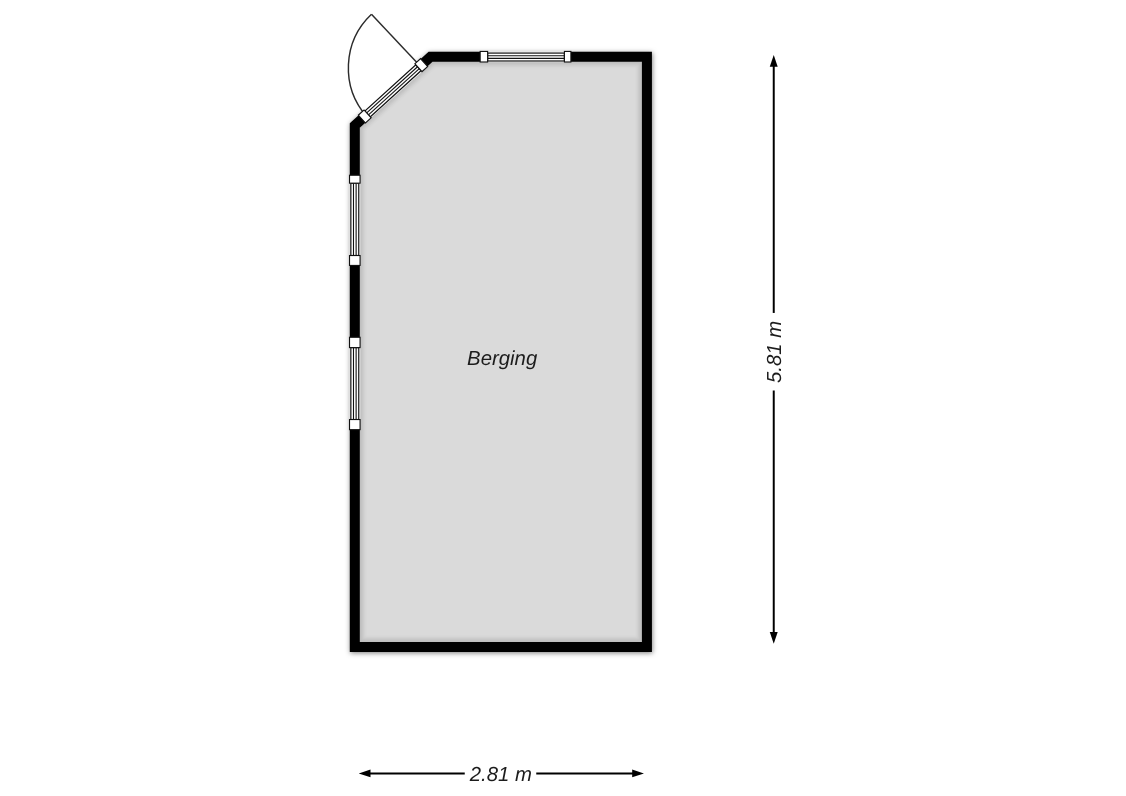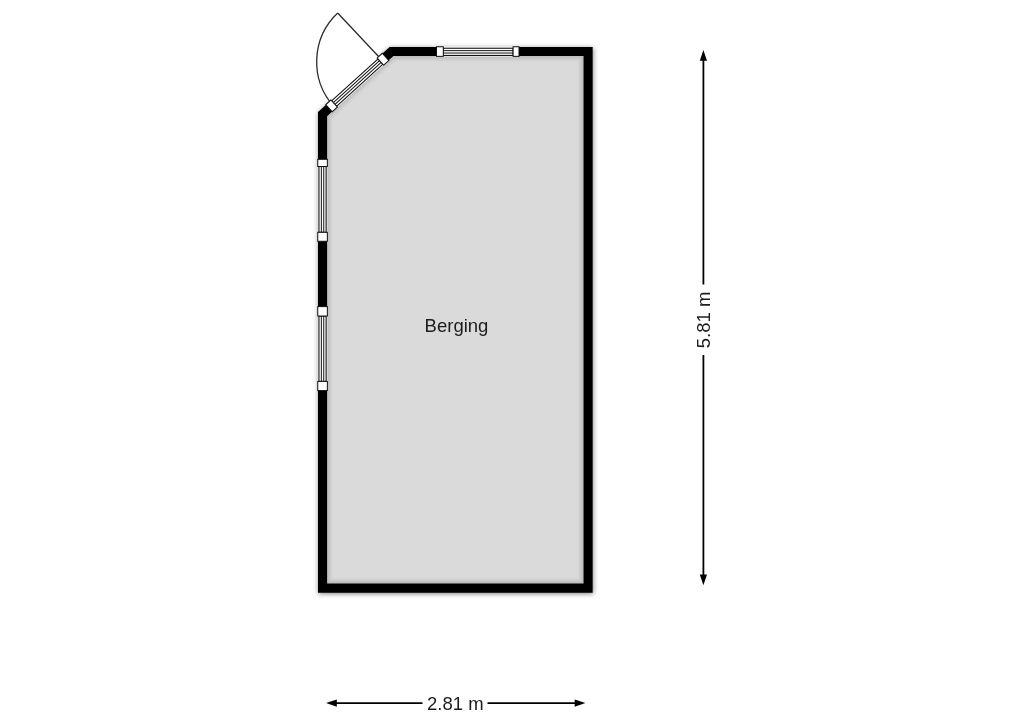--- a/index.html
+++ b/index.html
@@ -1,17 +1,17 @@
 <!DOCTYPE html>
 <html><head>
 <meta charset="utf-8">
 <style>
   html,body{margin:0;padding:0;background:#ffffff;}
   .page{width:964px;height:724px;position:relative;overflow:hidden;background:#ffffff;
-        font-family:"Liberation Sans", sans-serif;}
+        font-family:"Liberation Sans", sans-serif;font-style:italic;}
   svg{position:absolute;left:0;top:0;}
   text{font-family:"Liberation Sans", sans-serif;}
 </style>
 </head>
 <body>
 <div class="page">
 <svg width="1024" height="724" viewBox="0 0 1024 724">
   <defs>
     <filter id="wallshadow" x="-15%" y="-15%" width="130%" height="130%">
       <feDropShadow dx="0.5" dy="1" stdDeviation="2.6" flood-color="#000000" flood-opacity="0.5"></feDropShadow>

